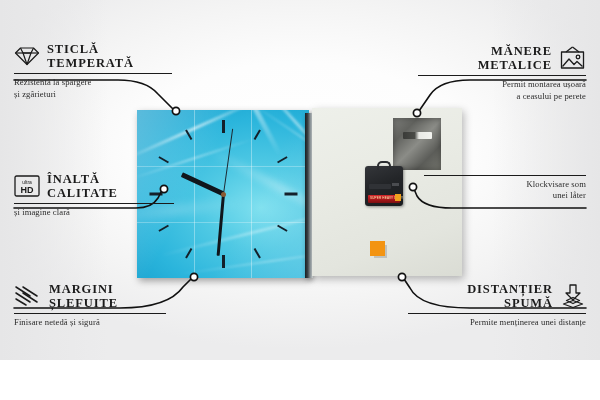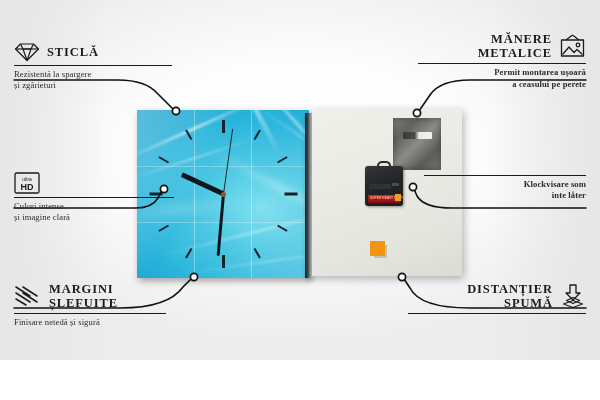--- a/index.html
+++ b/index.html
@@ -179,28 +179,28 @@
   .rule {
     height: 1px; background: #1b1b1b; margin: 3px 0 3px 0;
   }
   .sub {
     font-family: "Liberation Serif", serif;
     font-size: 8.6px;
     color: #2b2b2b;
     line-height: 1.32;
     letter-spacing: .1px;
   }
-  .label.right .sub { text-align: right; font-weight: bold; }
+  .label.right .sub { text-align: right; }
   .ico { flex: 0 0 auto; display: block; }
 
   
   #label-tempered-glass { left: 14px;  top: 42px;  width: 158px; }
   #label-hd-print       { left: 14px;  top: 172px; width: 160px; }
   #label-polished-edges { left: 14px;  top: 282px; width: 152px; }
-  #label-metal-hangers  { right: 14px; top: 32px;  width: 168px; }
+  #label-metal-hangers  { right: 14px; top: 44px;  width: 168px; }
   #label-silent-movement{ right: 14px; top: 172px; width: 162px; }
   #label-foam-spacer    { right: 14px; top: 282px; width: 178px; }
 </style>
 </head>
 <body>
 
 <div id="stage">
 
   <div class="product" id="clock-front">
     <div class="feather f1"></div>
@@ -288,39 +288,40 @@
         <g fill="none" stroke="#1b1b1b" stroke-width="1.2" stroke-linejoin="round">
           <path d="M6.5,2 L19.5,2 L24.5,7 L13,18.5 L1.5,7 Z"></path>
           <path d="M1.5,7 L24.5,7"></path>
           <path d="M6.5,2 L9,7 L13,18.5"></path>
           <path d="M19.5,2 L17,7 L13,18.5"></path>
           <path d="M9,7 L17,7"></path>
         </g>
       </svg>
       <div>
         <div class="title">STICLĂ</div>
+        <div class="title">TEMPERATĂ</div>
       </div>
     </div>
     <div class="rule"></div>
     <div class="sub">Rezistentă la spargere</div>
     <div class="sub">și zgârieturi</div>
   </div>
 
   <div class="label left" id="label-hd-print">
     <div class="head">
       <svg class="ico" width="26" height="22" viewBox="0 0 26 22">
         <rect x="1" y="1" width="24" height="20" rx="1.5" fill="none" stroke="#1b1b1b" stroke-width="1.3"></rect>
         <text x="13" y="9" font-family="Liberation Sans, sans-serif" font-size="5" fill="#1b1b1b" text-anchor="middle">ultra</text>
         <text x="13" y="18" font-family="Liberation Sans, sans-serif" font-size="9" font-weight="bold" fill="#1b1b1b" text-anchor="middle">HD</text>
       </svg>
       <div>
-      </div>
-    </div>
-    <div class="rule"></div>
-    <div class="sub">Culori intense</div>
+        <div class="title">ÎNALTĂ CALITATE</div>
+      </div>
+    </div>
+    <div class="rule"></div>
     <div class="sub">și imagine clară</div>
   </div>
 
   <div class="label left" id="label-polished-edges">
     <div class="head">
       <svg class="ico" width="28" height="22" viewBox="0 0 28 22">
         <g stroke="#1b1b1b" stroke-width="1.5" stroke-linecap="round">
           <path d="M2,2 L16,11"></path>
             <path d="M2,8 L16,17"></path>
             <path d="M2,14 L12,20"></path>
@@ -354,33 +355,34 @@
       </svg>
     </div>
     <div class="rule"></div>
     <div class="sub">Permit montarea ușoară</div>
     <div class="sub">a ceasului pe perete</div>
   </div>
 
   <div class="label right" id="label-silent-movement">
     <div class="rule"></div>
     <div class="sub">Klockvisare som</div>
-    <div class="sub">inte låter</div>
+    <div class="sub">unei låter</div>
   </div>
 
   <div class="label right" id="label-foam-spacer">
     <div class="head">
       <div>
         <div class="title">DISTANȚIER</div>
         <div class="title">SPUMĂ</div>
       </div>
       <svg class="ico" width="26" height="25" viewBox="0 0 26 25">
         <g fill="none" stroke="#1b1b1b" stroke-width="1.3" stroke-linejoin="round">
           <path d="M10,1 L16,1 L16,9 L20,9 L13,16 L6,9 L10,9 Z"></path>
           <path d="M6.5,16.5 L13,13.5 L19.5,16.5 L13,19.5 Z"></path>
           <path d="M3.5,20 L13,16.5 L22.5,20 L13,23.5 Z"></path>
         </g>
       </svg>
     </div>
     <div class="rule"></div>
+    <div class="sub">Permite menținerea unei distanțe</div>
   </div>
 
 </div>
 
 </body></html>

